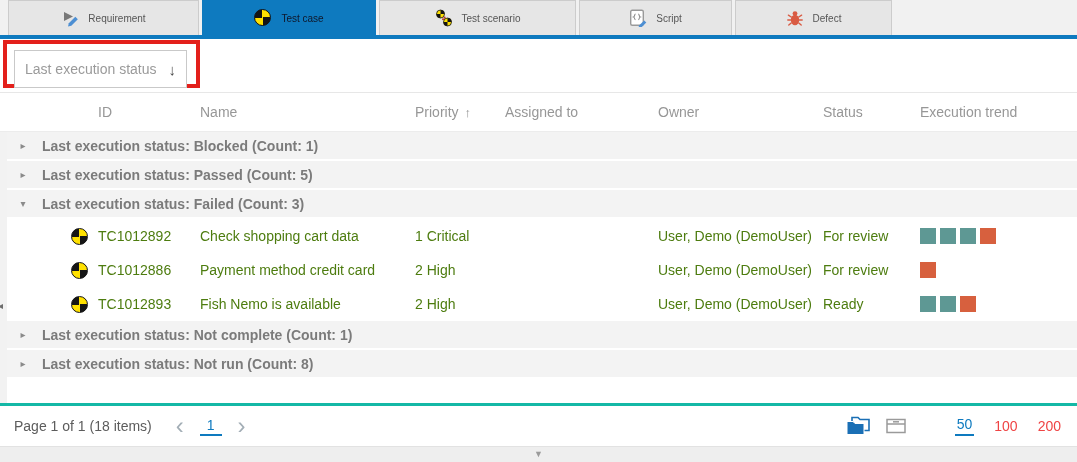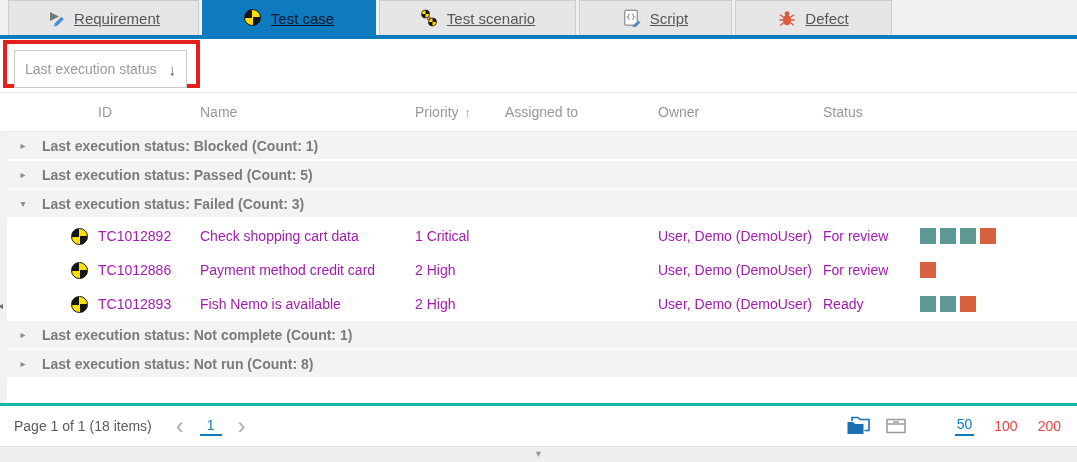--- a/index.html
+++ b/index.html
@@ -3,22 +3,22 @@
 <meta charset="utf-8">
 <style>
   html,body{margin:0;padding:0;background:#fff;}
   .app{position:relative;width:1077px;height:462px;background:#fff;overflow:hidden;
        font-family:"Liberation Sans",sans-serif;font-size:14px;color:#3f3f3f;}
 
   
   .tabbar{position:absolute;left:0;top:0;width:100%;height:35px;background:#f1f1f1;
           display:flex;align-items:stretch;padding-left:8px;box-sizing:border-box;gap:3px;}
   .tab{display:flex;align-items:center;justify-content:center;gap:9px;background:#e6e6e6;
-       border:1px solid #cccccc;border-bottom:none;color:#565656;font-size:15px;
-       box-sizing:border-box;cursor:default;text-decoration:underline;}
+       border:1px solid #cccccc;border-bottom:none;color:#565656;font-size:10px;
+       box-sizing:border-box;cursor:default;}
   .tab.t1{width:191px}.tab.t2{width:174px}.tab.t3{width:197px}.tab.t4{width:157px}.tab.t5{width:153px}
   .tab.active{background:var(--accent);border-color:var(--accent);color:#0f172a;}
   .accentline{position:absolute;left:0;top:35px;width:100%;height:4px;background:var(--accent);}
   .tab-ico{display:inline-flex;width:18px;height:18px;flex:none;}
 
   .dummy{width:17px;height:17px;border-radius:50%;border:1px solid #141414;box-sizing:border-box;
          background:conic-gradient(#ffe100 0 25%,#151515 0 50%,#ffe100 0 75%,#151515 0);}
 
   
   .toolbar{position:absolute;left:0;top:39px;width:100%;height:54px;background:#fff;
@@ -34,21 +34,21 @@
   .grid-cols{display:grid;grid-template-columns:40px 38px 102px 215px 90px 153px 165px 87px 1fr;padding-left:20px;}
   .header-row{position:absolute;left:0;top:93px;width:100%;height:39px;color:#979797;
               border-bottom:1px solid #ececec;box-sizing:border-box;align-items:center;}
   .sort-arrow{font-size:13px;color:#8f8f8f;margin-left:6px;}
 
   .rows{position:absolute;left:0;top:132px;width:100%;}
   .group-row{height:27px;margin-bottom:2px;background:#f3f3f3;display:flex;align-items:center;}
   .expander{width:22px;margin-left:12px;text-align:center;color:#8a8a8a;font-size:10px;}
   .group-label{font-weight:bold;color:#7b7b7b;margin-left:8px;}
 
-  .row{height:34px;align-items:center;color:#a21caf;background:#fff;}
+  .row{height:34px;align-items:center;color:#4d7c0f;background:#fff;}
   .icon-cell{display:flex;justify-content:center;align-items:center;}
   .trend-cell{display:flex;gap:4px;padding-left:10px;align-items:center;}
   .trend-sq{width:16px;height:16px;display:inline-block;}
 
   
   .leftsplit{position:absolute;left:0;top:132px;width:7px;height:271px;background:#f2f2f2;}
   .leftsplit .h{position:absolute;left:-2px;top:168px;color:#6e6e6e;font-size:10px;}
   .bottomsplit{position:absolute;left:0;top:446px;width:100%;height:16px;background:#eeeeee;
                border-top:1px solid #e2e2e2;box-sizing:border-box;text-align:center;
                color:#9b9b9b;font-size:9px;line-height:14px;}
@@ -146,20 +146,21 @@
     <span></span>
     <span></span>
     <span>ID</span>
     <span>Name</span>
     <span>
       <span>Priority</span><span class="sort-arrow">↑</span>
     </span>
     <span>Assigned to</span>
     <span>Owner</span>
     <span>Status</span>
+    <span style="padding-left:10px">Execution trend</span>
   </div>
 
   <div class="rows">
 
     <div class="group-row">
       <span class="expander">▸</span>
       <span class="group-label">Last execution status: Blocked (Count: 1)</span>
     </div>
 
     <div class="group-row">

